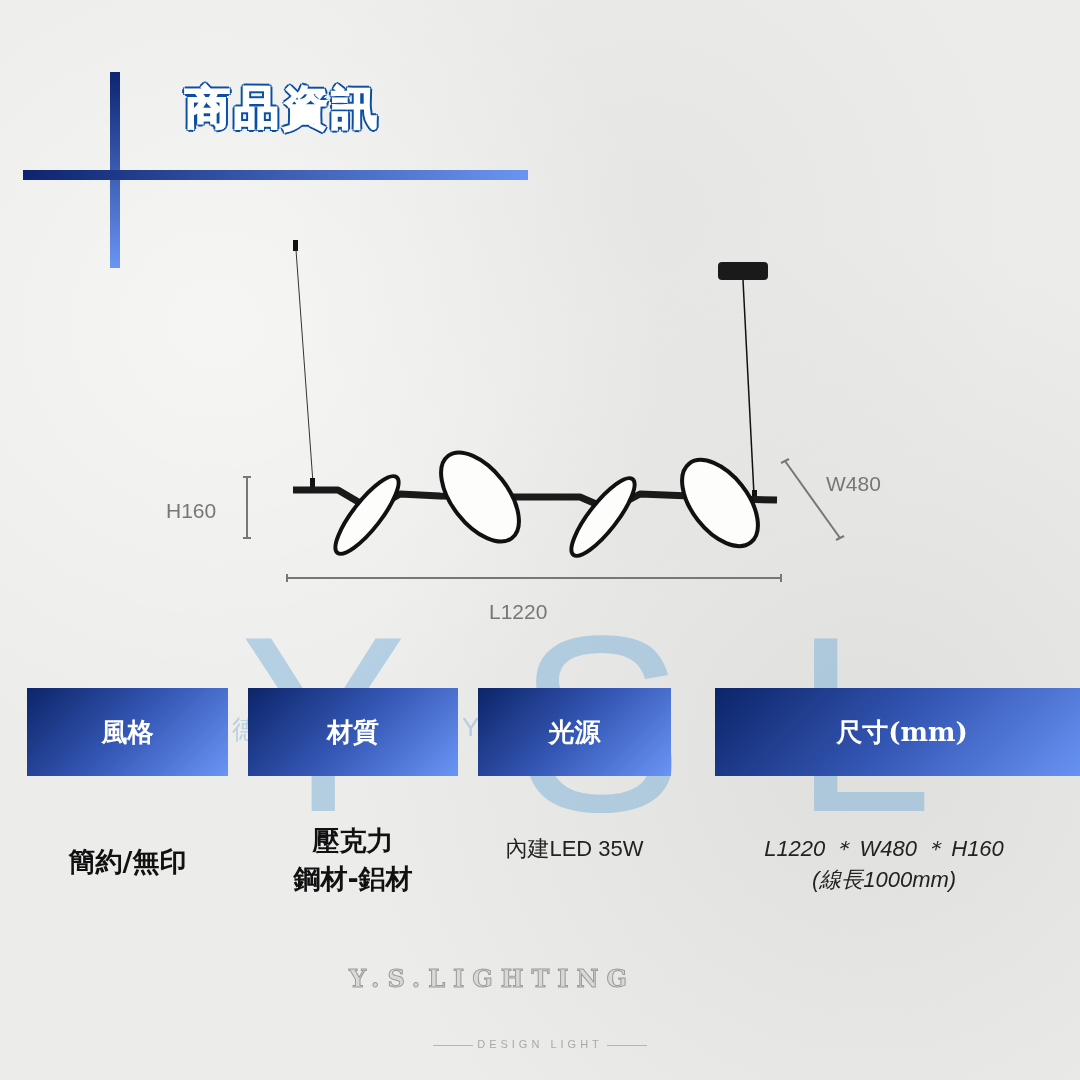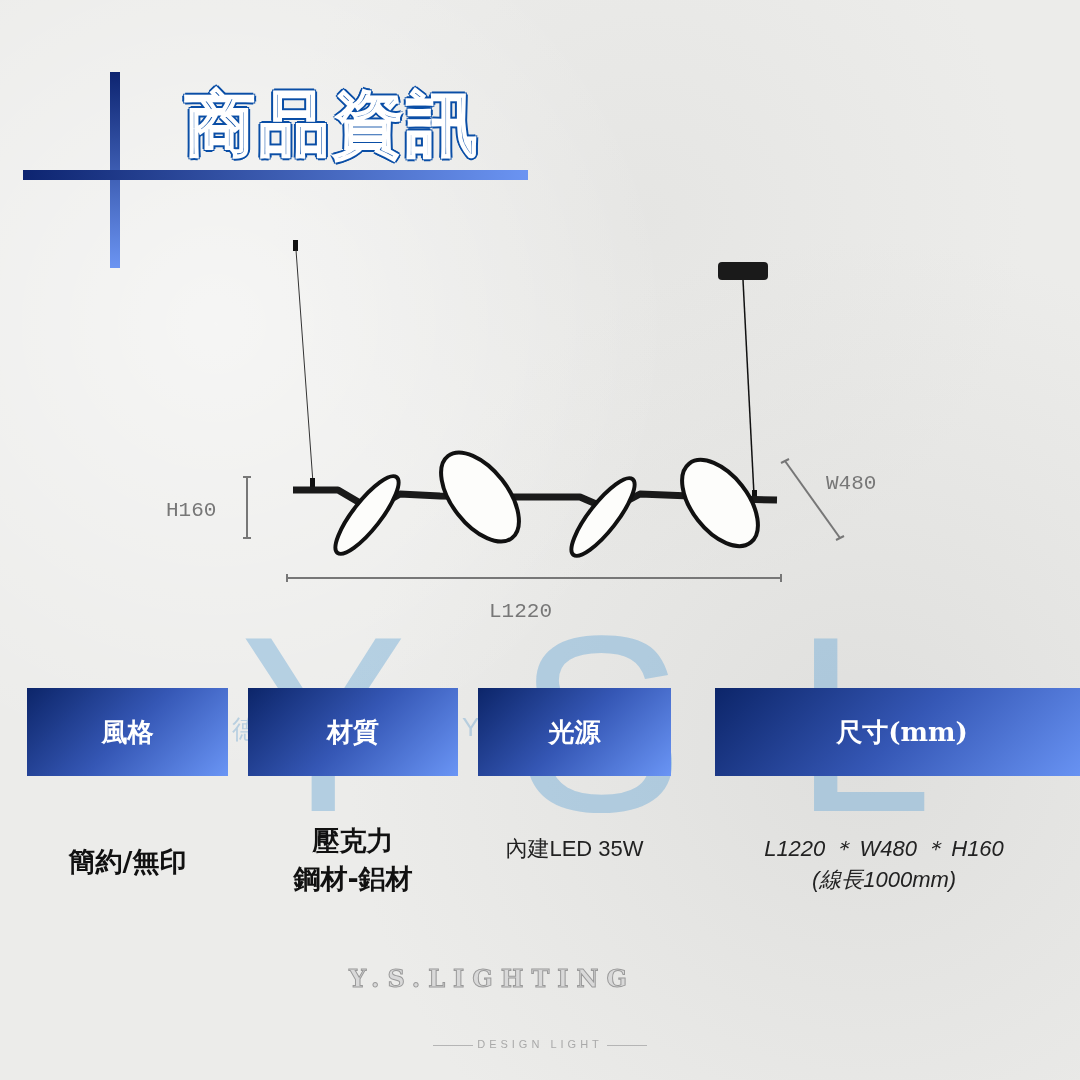--- a/index.html
+++ b/index.html
@@ -20,21 +20,21 @@
     .v-bar {
       left: 110px; top: 72px; width: 10px; height: 196px;
       background: linear-gradient(to bottom, #0d2470, #6b94f2);
     }
     .h-bar {
       left: 23px; top: 170px; width: 505px; height: 10px;
       background: linear-gradient(to right, #0d2470, #6b94f2);
     }
     .page-title {
       left: 185px; top: 78px;
-      font-size: 70px; font-weight: bold; letter-spacing: 4px;
+      font-size: 45px; font-weight: bold; letter-spacing: 4px;
       color: #0a4ea6;
       -webkit-text-stroke: 2px #ffffff;
       text-shadow: 0 0 0 #0a4ea6, 3px 0 0 #0a4ea6, -3px 0 0 #0a4ea6, 0 3px 0 #0a4ea6, 0 -3px 0 #0a4ea6,
                    2px 2px 0 #0a4ea6, -2px -2px 0 #0a4ea6, 2px -2px 0 #0a4ea6, -2px 2px 0 #0a4ea6;
       font-family: "DejaVu Sans", sans-serif;
     }
 
     
     .watermark {
       left: 240px; top: 600px;
@@ -45,21 +45,21 @@
       line-height: 1;
     }
     .wm-small {
       font-family: "Liberation Sans", sans-serif;
       font-size: 26px; color: rgba(120,170,210,0.45);
     }
 
     
     .diagram { left: 0; top: 230px; width: 1080px; height: 400px; }
     .dim-label {
-      font-family: Liberation Mono, monospace;
+      font-family: Liberation Sans, sans-serif;
       font-size: 21px; color: #777;
     }
 
     
     .spec-head {
       height: 88px; top: 688px;
       background: linear-gradient(135deg, #0c2569 0%, #3557b5 50%, #6a95f5 100%);
       display: flex; align-items: center; justify-content: center;
       color: #fff; font-weight: bold; font-size: 26px;
       font-family: "DejaVu Sans", sans-serif;

